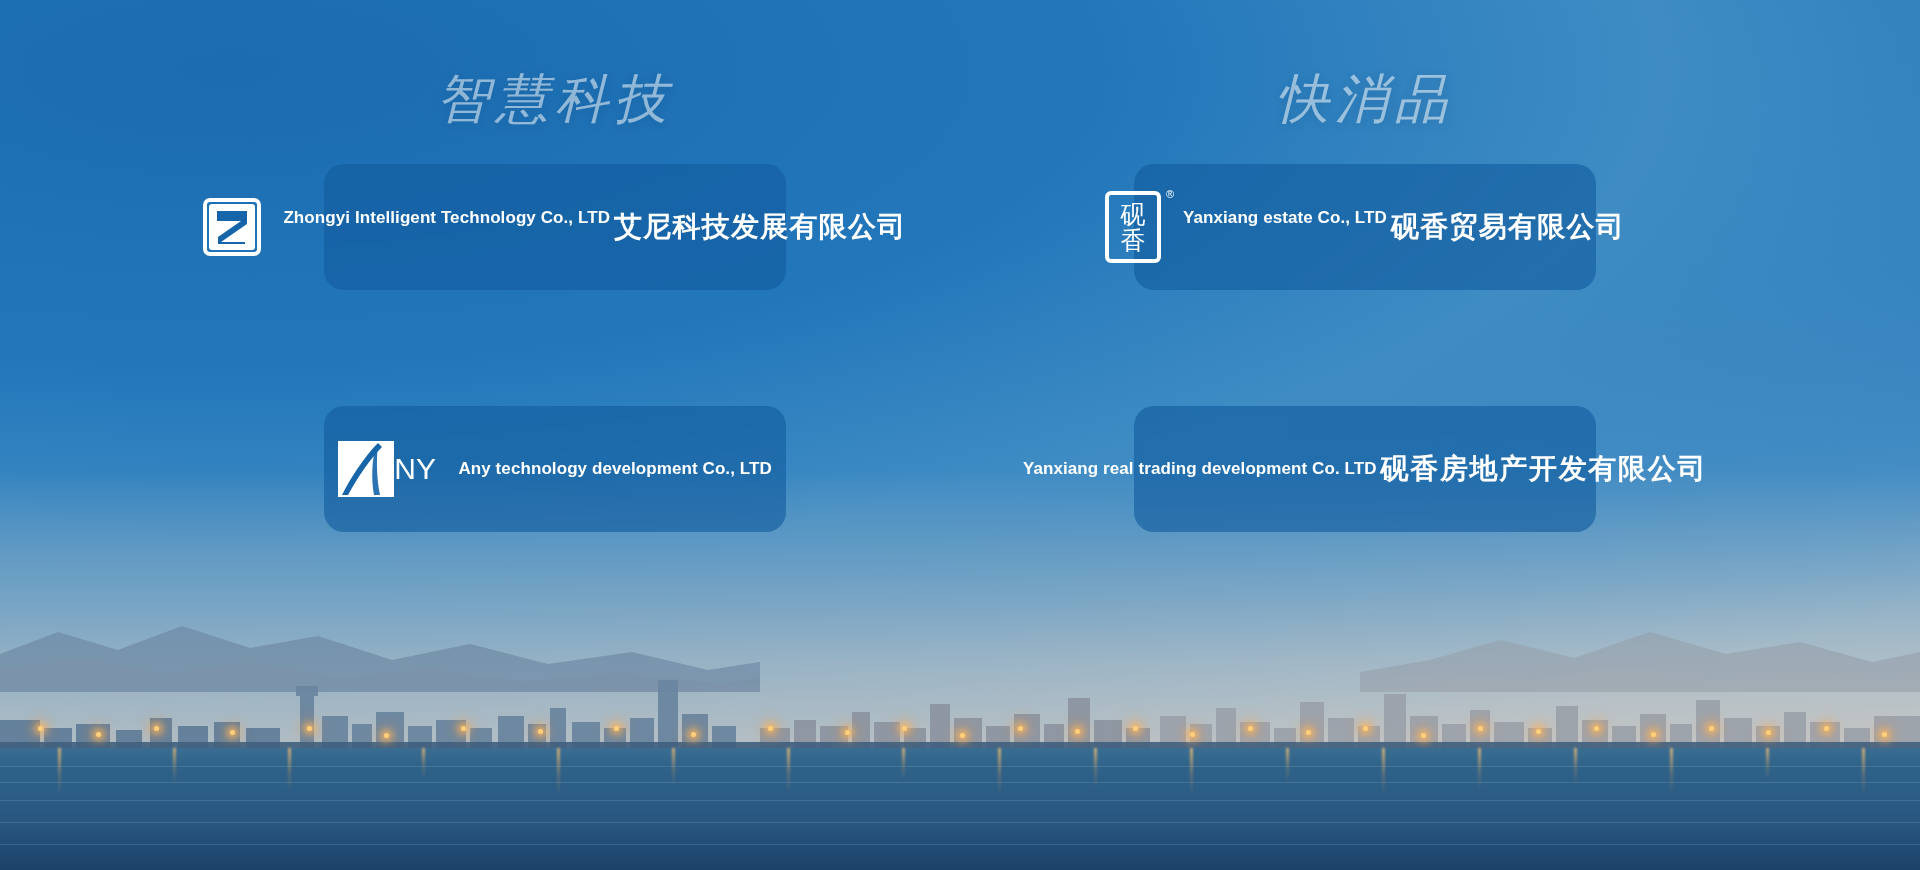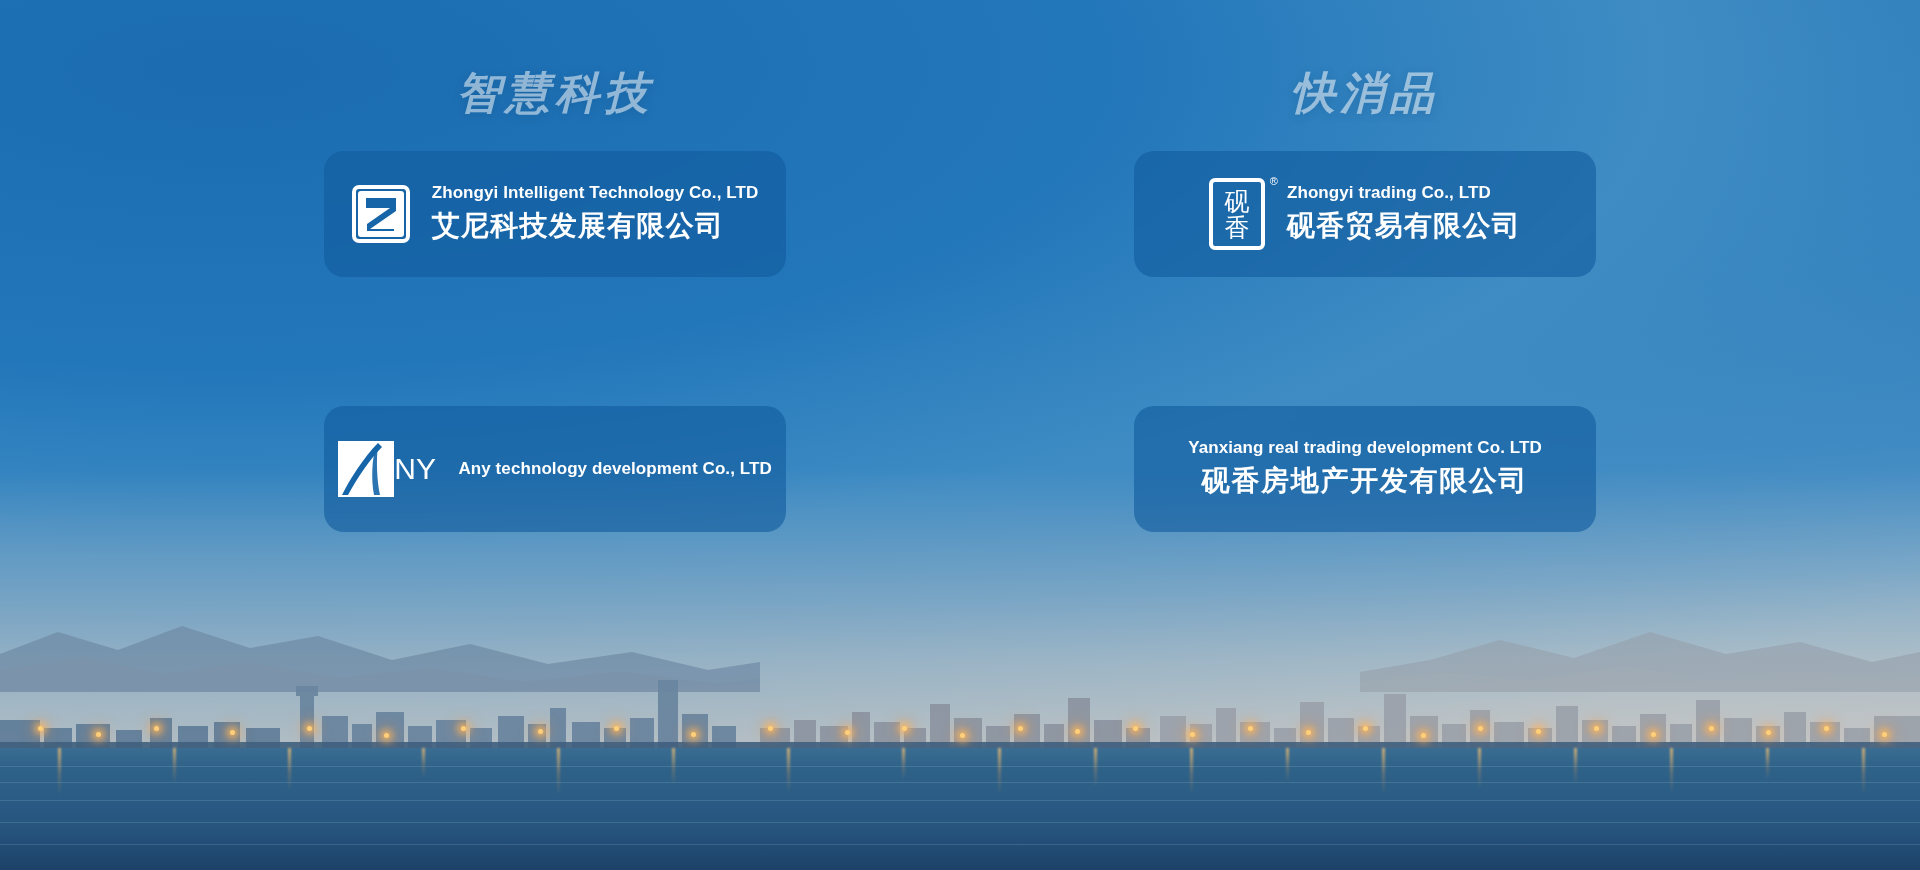--- a/index.html
+++ b/index.html
@@ -76,22 +76,22 @@
     grid-template-columns:1fr 1fr;
     grid-template-rows:1fr 1fr;
     padding:64px 230px 176px 230px;
     column-gap:160px;
     row-gap:10px;
   }
   .cell { display:flex; flex-direction:column; align-items:center; justify-content:flex-start; }
   .cell.row2 { justify-content:flex-start; padding-top:22px; }
 
   .seg-title {
-    font-size:44px;
-    font-weight:700;
+    font-size:53px;
+    font-weight:400;
     font-style:italic;
     letter-spacing:.12em;
     color:rgba(255,255,255,.52);
     text-shadow:0 2px 10px rgba(10,50,90,.18);
     white-space:nowrap;
     margin-bottom:28px;
     user-select:none;
   }
 
   .card {
@@ -102,21 +102,21 @@
     display:flex;
     align-items:center;
     justify-content:center;
     gap:22px;
     padding:0 26px;
     backdrop-filter:blur(2px);
   }
   .card.no-logo { justify-content:center; }
 
   .card-logo { flex:0 0 auto; display:flex; align-items:center; }
-  .card-text { display:flex; flex-direction:column; justify-content:center; gap:4px; }
+  .card-text { display:flex; flex-direction:row; justify-content:center; gap:4px; }
   .card-en {
     font-size:17px;
     font-weight:700;
     color:#ffffff;
     letter-spacing:.005em;
     white-space:nowrap;
   }
   .card-cn {
     font-size:28px;
     font-weight:700;
@@ -352,21 +352,21 @@
       <div class="card-logo">
         <div class="logo-yanxiang">
           <div class="seal">
             <span class="ch">砚</span>
             <span class="ch">香</span>
           </div>
           <span class="reg">®</span>
         </div>
       </div>
       <div class="card-text">
-        <div class="card-en">Zhongyi trading Co., LTD</div>
+        <div class="card-en">Yanxiang estate Co., LTD</div>
         <div class="card-cn">砚香贸易有限公司</div>
       </div>
     </div>
   </div>
 
   <div class="cell row2">
     <div class="card">
       <div class="card-logo">
         <div class="logo-any">
           <div class="sq">

